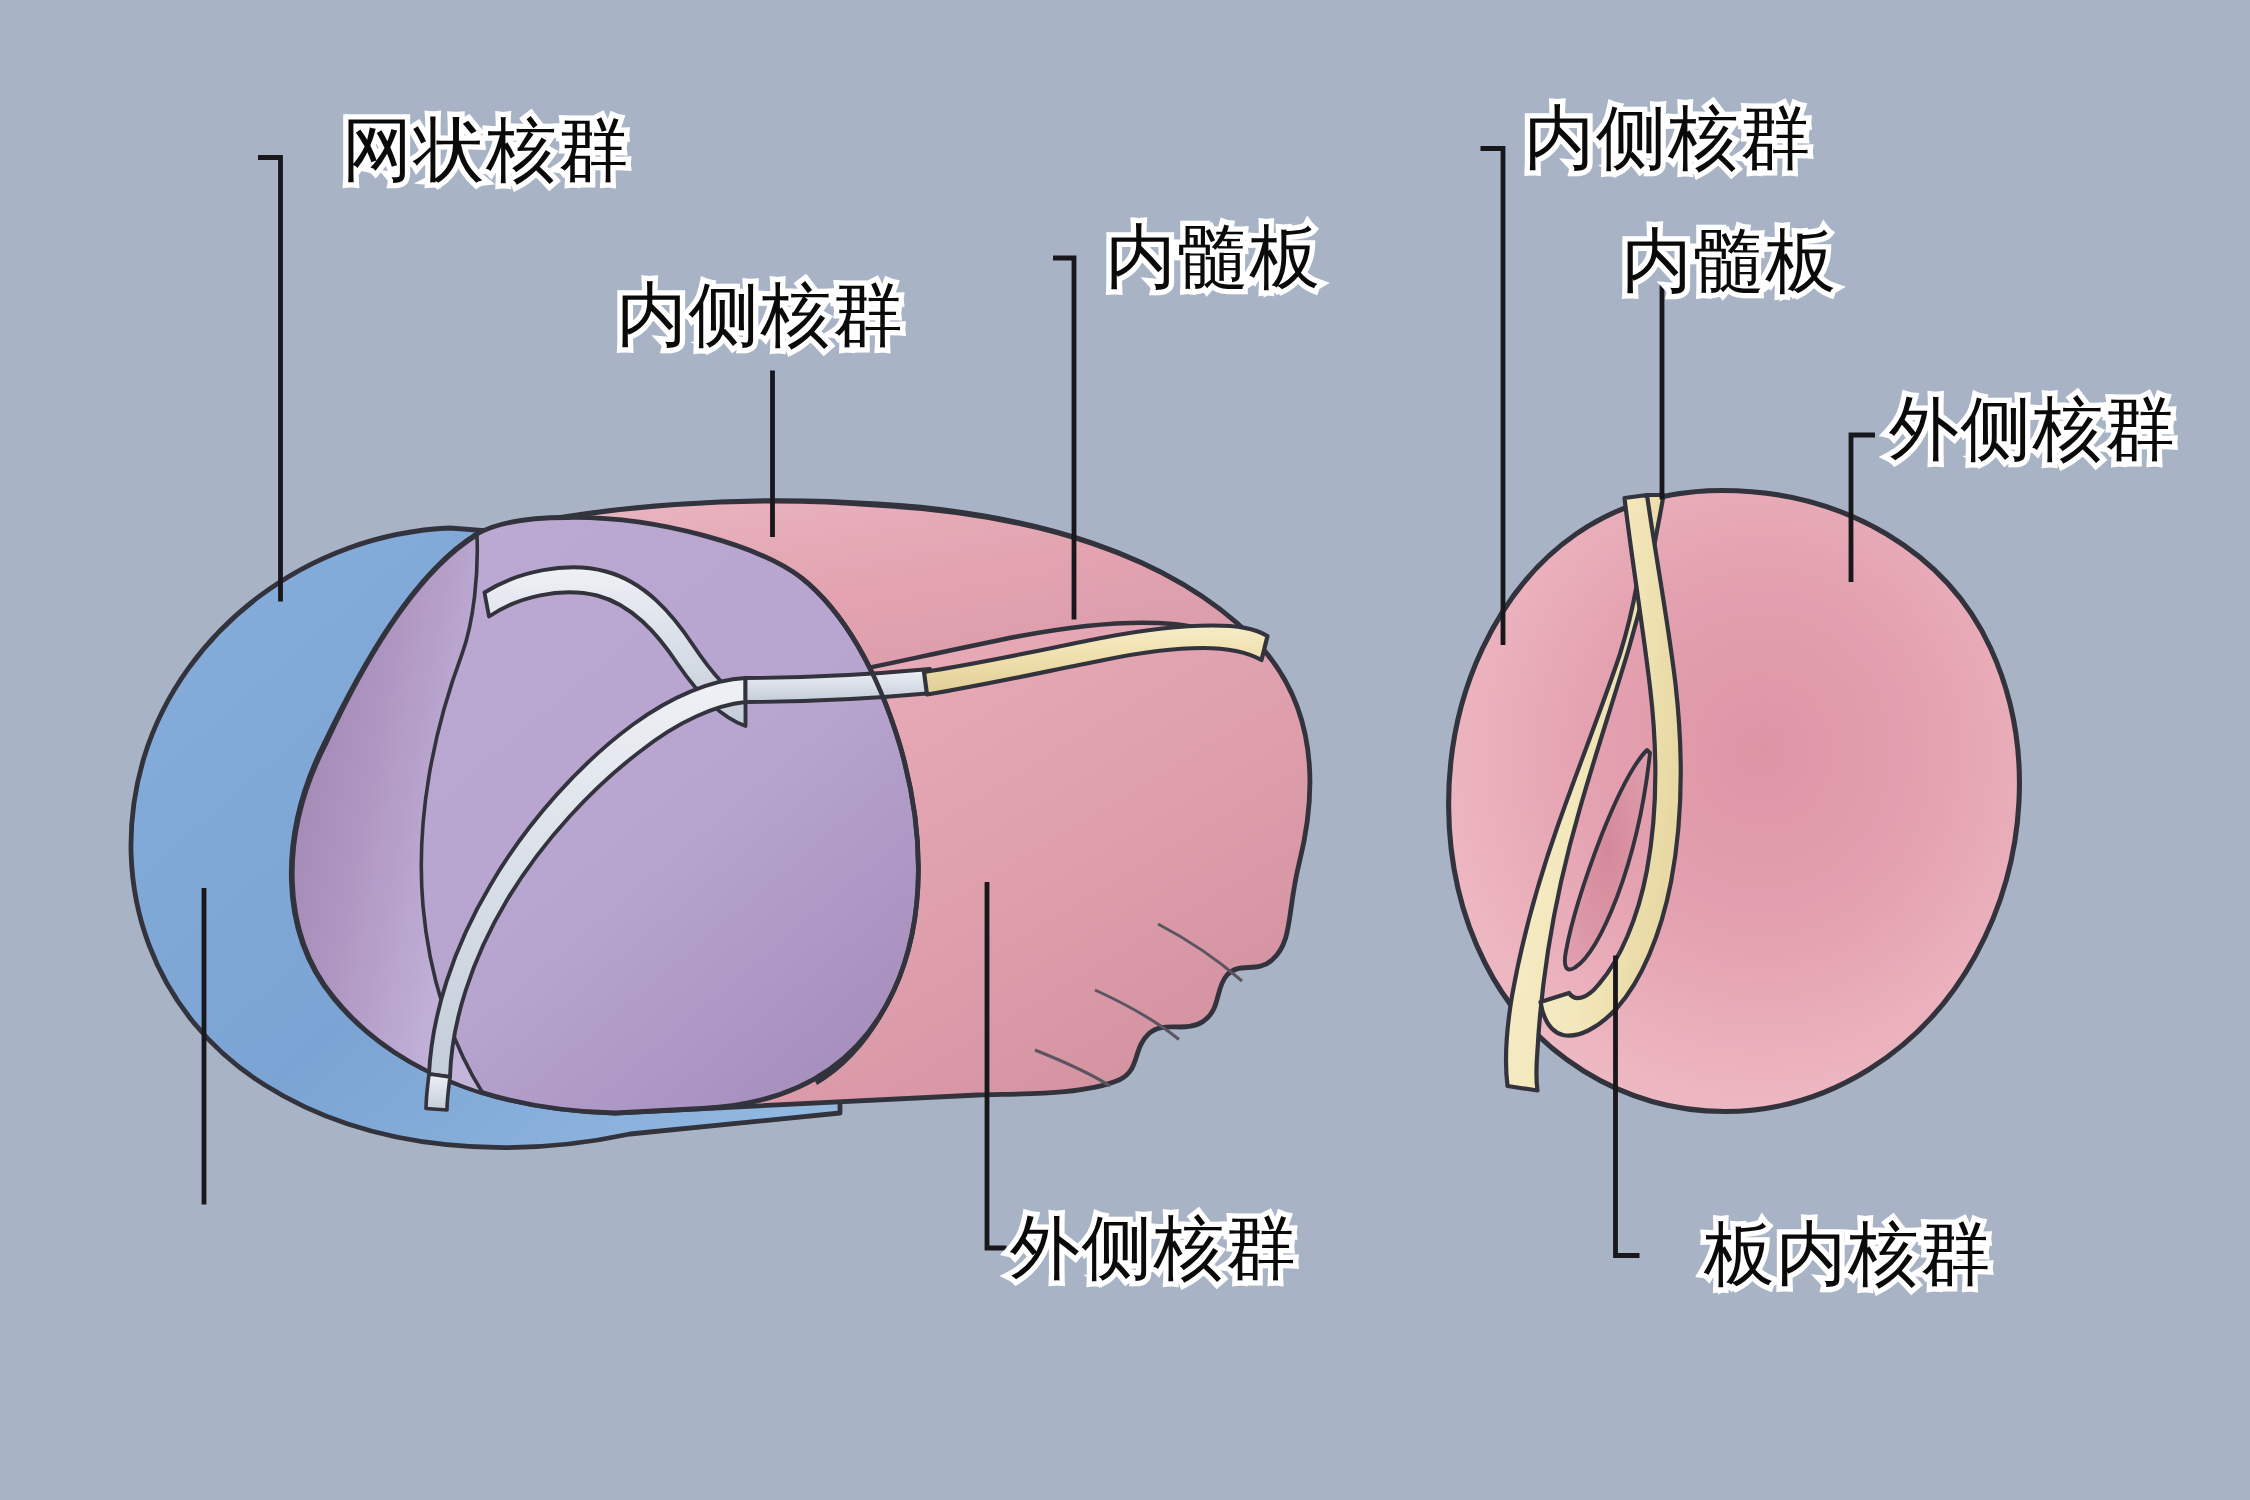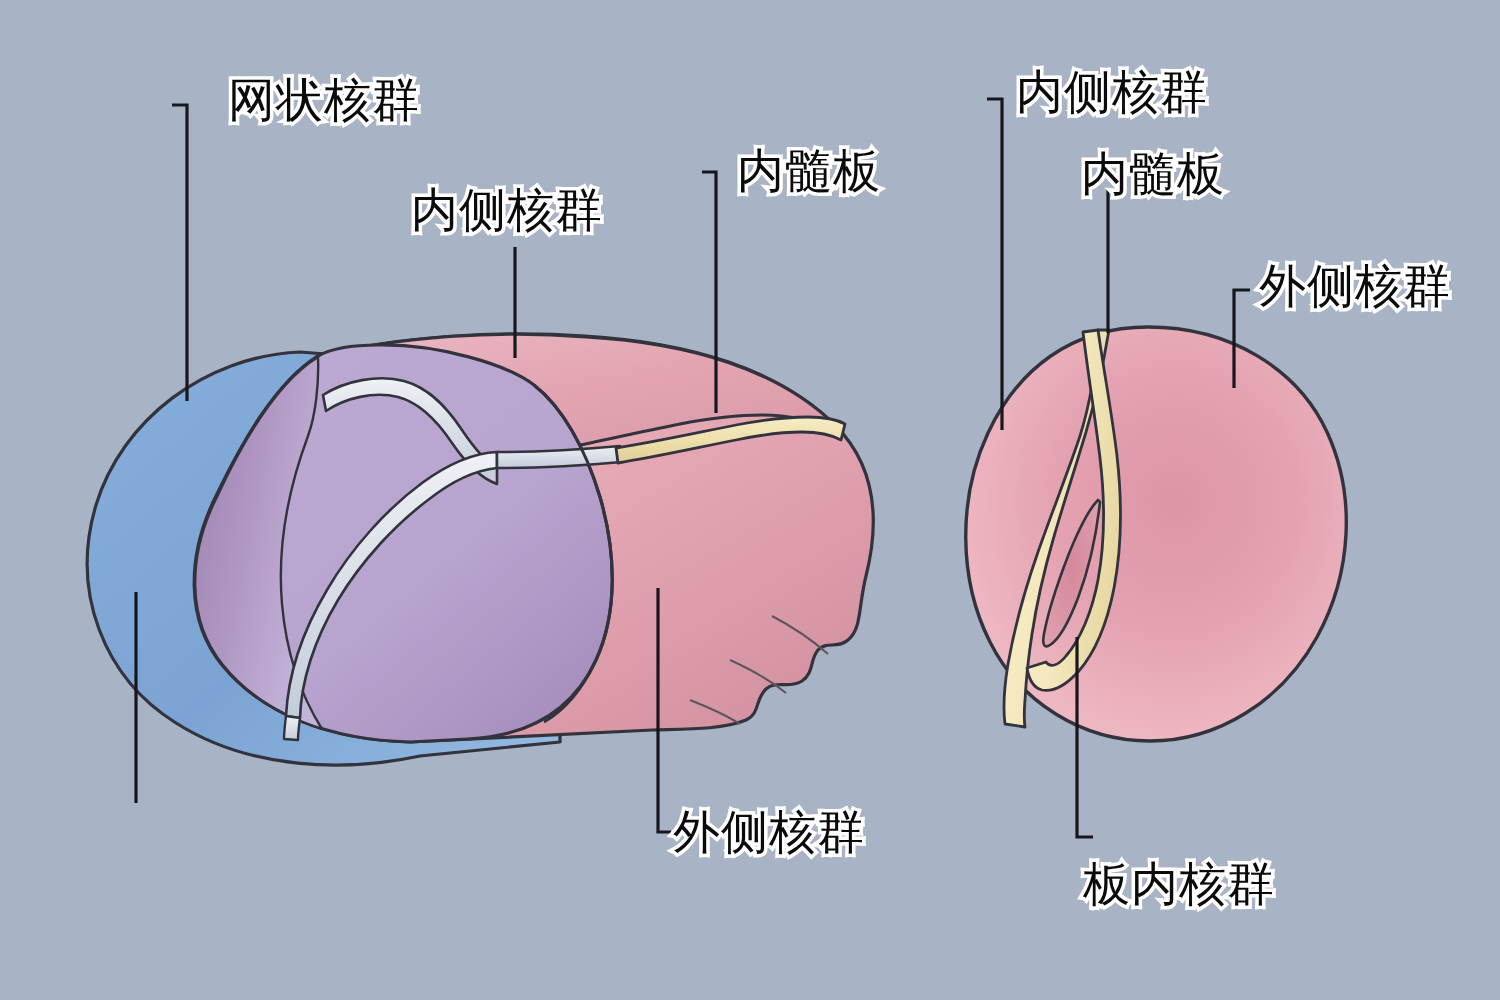--- a/index.html
+++ b/index.html
@@ -266,16 +266,16 @@
   </svg>
 
   <div class="anno-layer">
     <div class="label" style="left:196px; top:76px;padding-left:32px;">网状核群</div>
     <div class="label" style="left:411px; top:186px;">内侧核群</div>
     <div class="label" style="left:737px; top:147px;">内髓板</div>
     <div class="label" style="left:673px; top:808px;">外侧核群</div>
     <div class="label" style="left:1016px; top:68px;">内侧核群</div>
     <div class="label" style="left:1081px; top:150px;">内髓板</div>
     <div class="label" style="left:1259px; top:262px;">外侧核群</div>
-    <div class="label" style="left:1083px; top:812px;margin-top:48px;">板内核群</div>
+    <div class="label" style="left:1136px; top:812px;">板内核群</div>
   </div>
 
 </div>
 
 </body></html>

